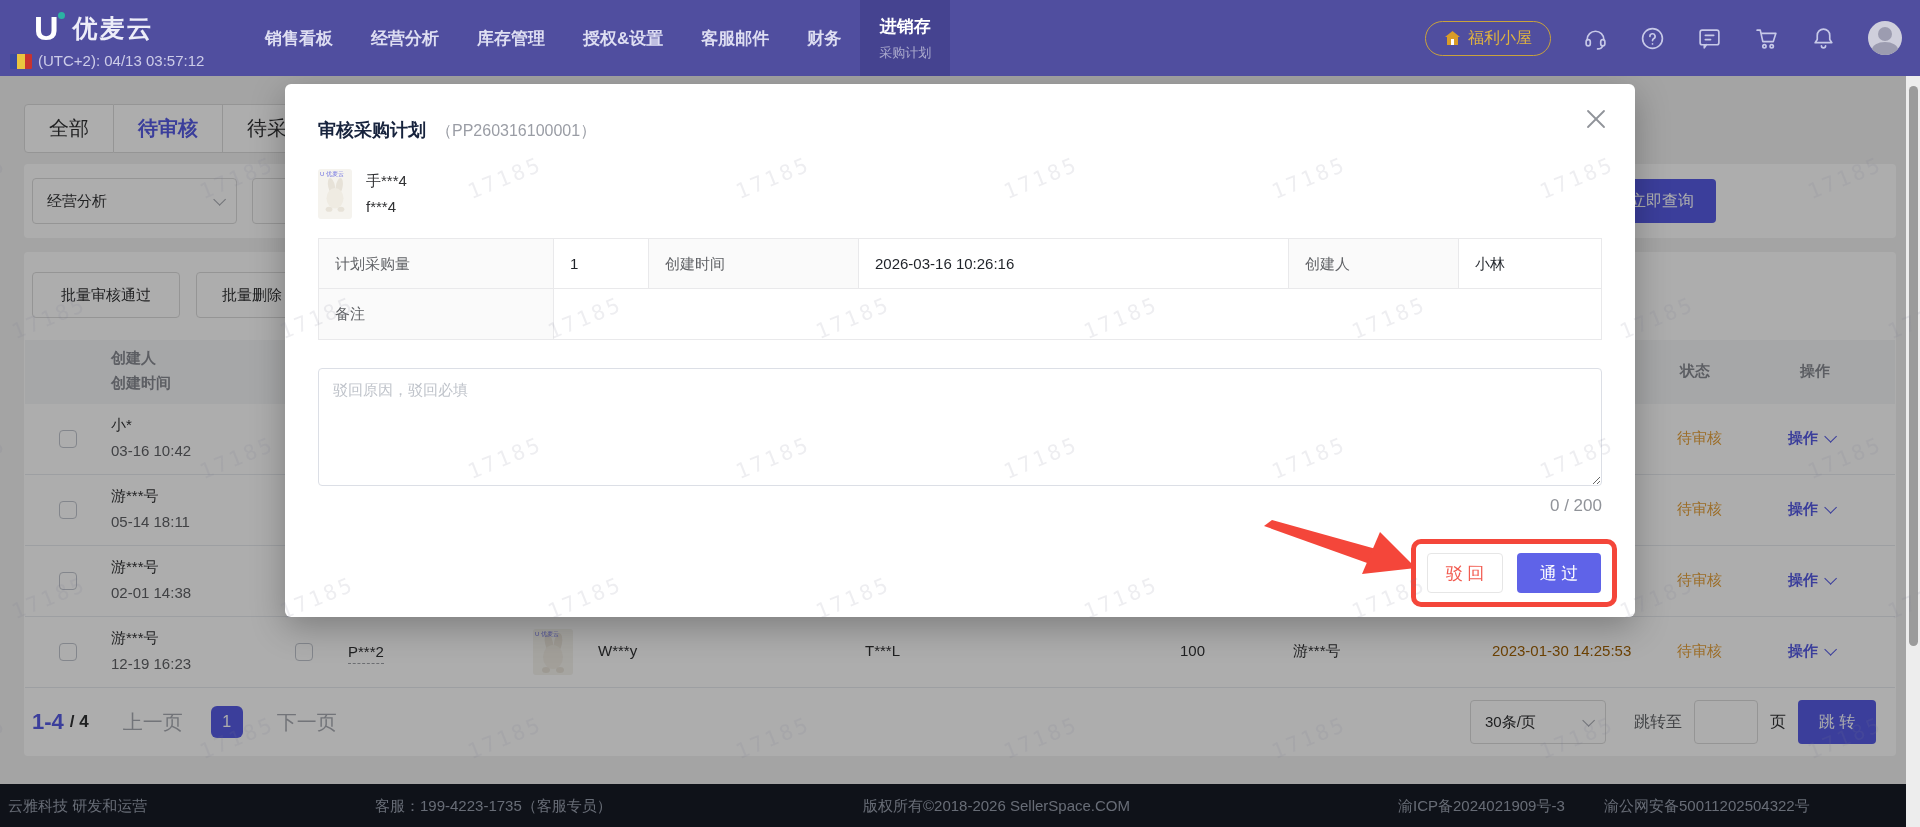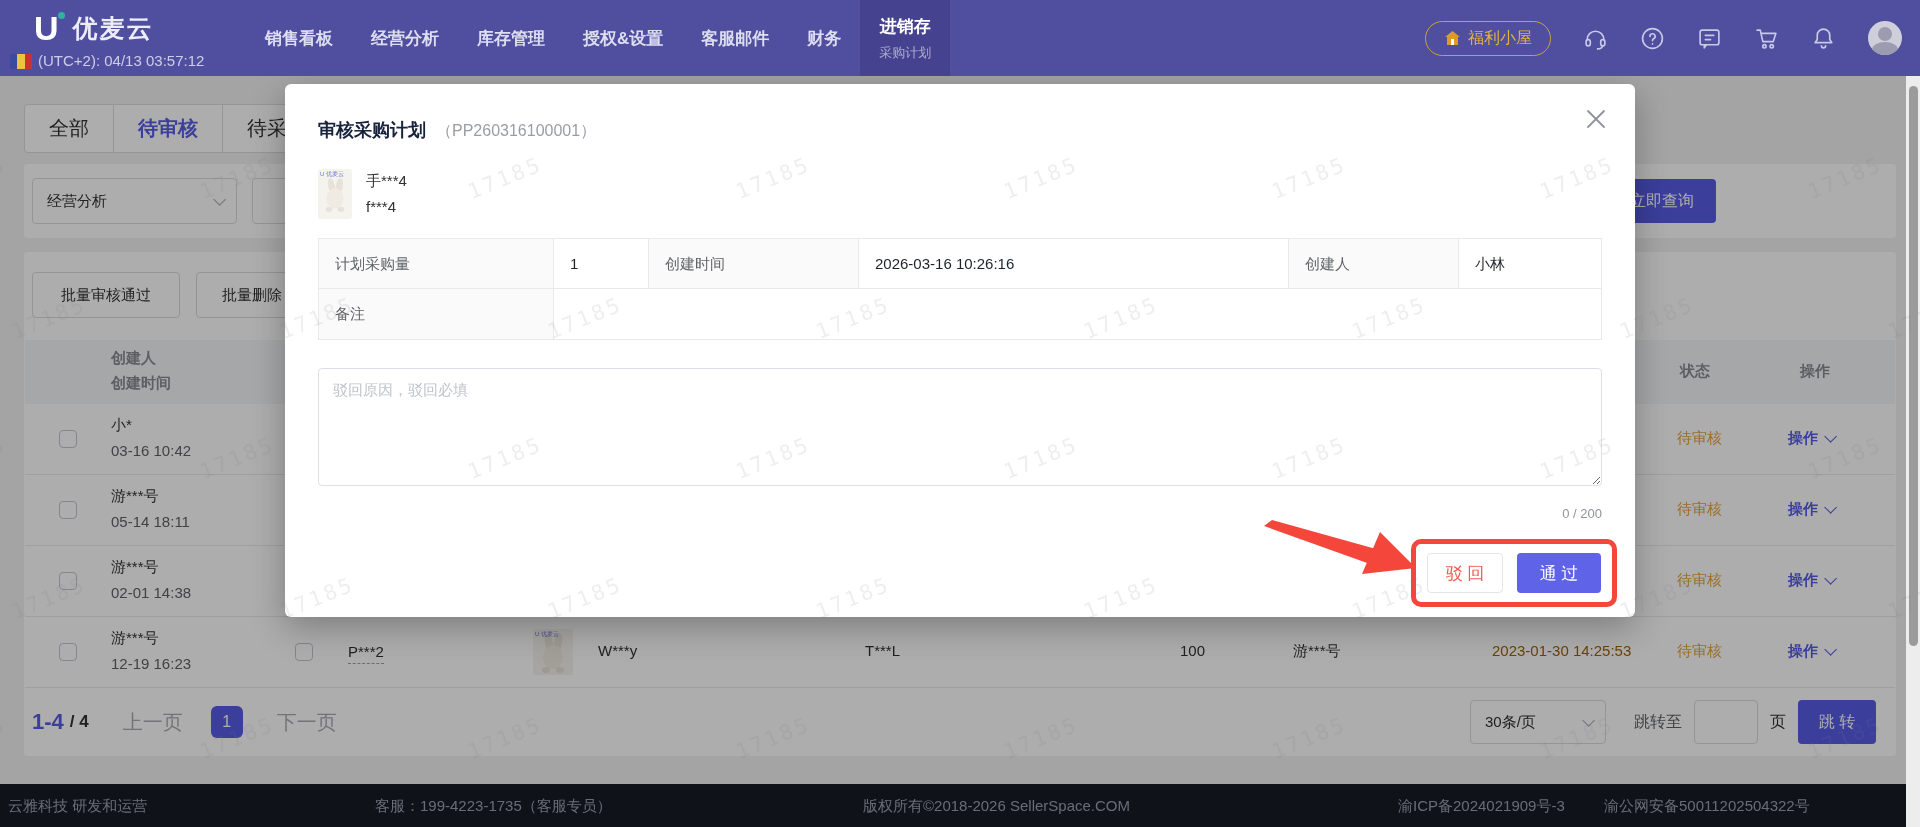--- a/index.html
+++ b/index.html
@@ -76,21 +76,21 @@
   .m-prod-text { font-size:15px; color:#303133; line-height:26px; }
   .dt { margin-top:18px; border:1px solid #E9E9EB; display:grid; grid-template-columns:235px 95px 210px 430px 170px 1fr; }
   .dt-cell { height:50px; line-height:50px; padding-left:16px; font-size:15px; border-bottom:1px solid #E9E9EB; border-right:1px solid #E9E9EB; overflow:hidden; white-space:nowrap; }
   .dt-label { background:#FAFAFA; color:#606266; }
   .dt-value { color:#1F2329; }
   .dt-last { border-right:none; }
   .dt-bottom { border-bottom:none; }
   .remark-value { grid-column:2 / -1; }
   .reject-area { margin-top:28px; width:100%; height:118px; border:1px solid #DCDFE6; border-radius:4px; resize:vertical; padding:12px 14px; font-size:15px; font-family:inherit; color:#303133; }
   .reject-area::placeholder { color:#BFC3CA; }
-  .counter { margin-top:16px; text-align:right; font-size:13px; color:#909399; }
+  .counter { margin-top:6px; text-align:right; font-size:17px; color:#909399; }
   .annotation-box { position:absolute; right:18px; bottom:10px; border:5px solid #F4463A; border-radius:10px; padding:9px 11px; display:flex; gap:14px; }
   .btn-reject { width:76px; height:40px; background:#fff; border:1px solid #E6E6E6; border-radius:4px; color:#F25B50; font-size:17px; cursor:pointer; }
   .btn-approve { width:84px; height:40px; background:#5F63E8; border:none; border-radius:4px; color:#fff; font-size:17px; cursor:pointer; }
   .arrow-annot { position:absolute; left:1258px; top:516px; width:164px; height:72px; z-index:130; pointer-events:none; }
 
   
   .sb-track { position:absolute; right:0; top:76px; width:14px; height:751px; background:#EDEDED; z-index:55; }
   .sb-thumb { position:absolute; right:2px; top:10px; width:9px; height:560px; background:#9B9B9B; border-radius:5px; cursor:pointer; }
 
   

